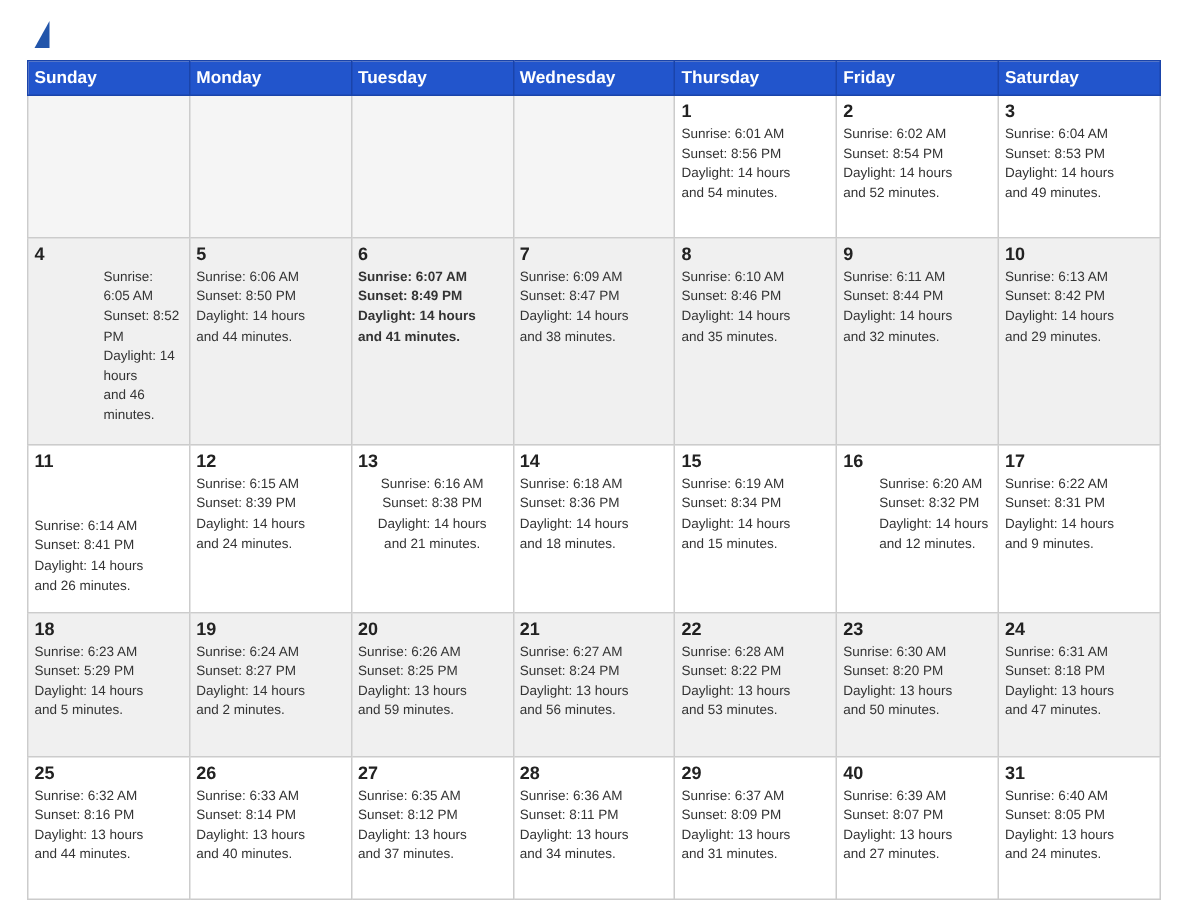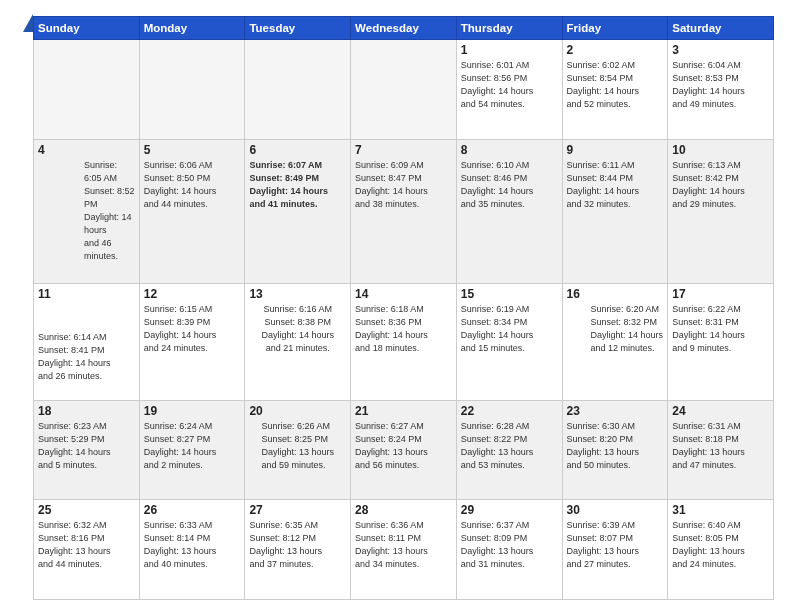--- a/index.html
+++ b/index.html
@@ -8,21 +8,21 @@
       background: #fff;
       width: 792px;
       height: 612px;
       overflow: hidden;
     }
     .page {
       width: 792px;
       height: 612px;
       padding: 16px 18px 12px 18px;
       display: flex;
-      flex-direction: row;
+      flex-direction: column;
     }
     .header {
       display: flex;
       align-items: flex-start;
       justify-content: space-between;
       margin-bottom: 8px;
     }
     .logo {
       display: flex;
       align-items: center;
@@ -272,21 +272,21 @@
           </td>
           <td class="shaded">
             <span class="day-number">19</span>
             <div class="day-info" style="white-space: pre-line;">Sunrise: 6:24 AM
 Sunset: 8:27 PM
 Daylight: 14 hours
 and 2 minutes.</div>
           </td>
           <td class="shaded">
             <span class="day-number">20</span>
-            <div class="day-info" style="white-space: pre-line; margin-left: 12px;">Sunrise: 6:26 AM
+            <div class="day-info" style="white-space: pre-line;">Sunrise: 6:26 AM
 Sunset: 8:25 PM
 Daylight: 13 hours
 and 59 minutes.</div>
           </td>
           <td class="shaded">
             <span class="day-number">21</span>
             <div class="day-info" style="white-space: pre-line;">Sunrise: 6:27 AM
 Sunset: 8:24 PM
 Daylight: 13 hours
 and 56 minutes.</div>
@@ -343,21 +343,21 @@
 and 34 minutes.</div>
           </td>
           <td>
             <span class="day-number">29</span>
             <div class="day-info" style="white-space: pre-line;">Sunrise: 6:37 AM
 Sunset: 8:09 PM
 Daylight: 13 hours
 and 31 minutes.</div>
           </td>
           <td>
-            <span class="day-number">30</span>
+            <span class="day-number">40</span>
             <div class="day-info" style="white-space: pre-line;">Sunrise: 6:39 AM
 Sunset: 8:07 PM
 Daylight: 13 hours
 and 27 minutes.</div>
           </td>
           <td>
             <span class="day-number">31</span>
             <div class="day-info" style="white-space: pre-line;">Sunrise: 6:40 AM
 Sunset: 8:05 PM
 Daylight: 13 hours

